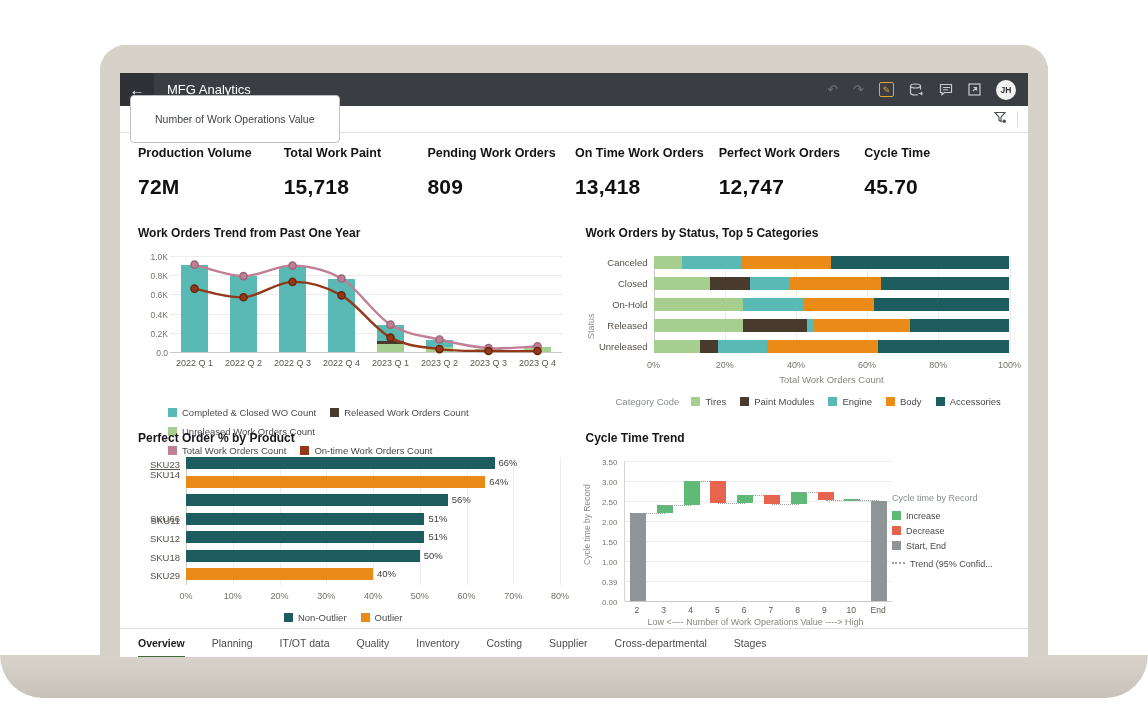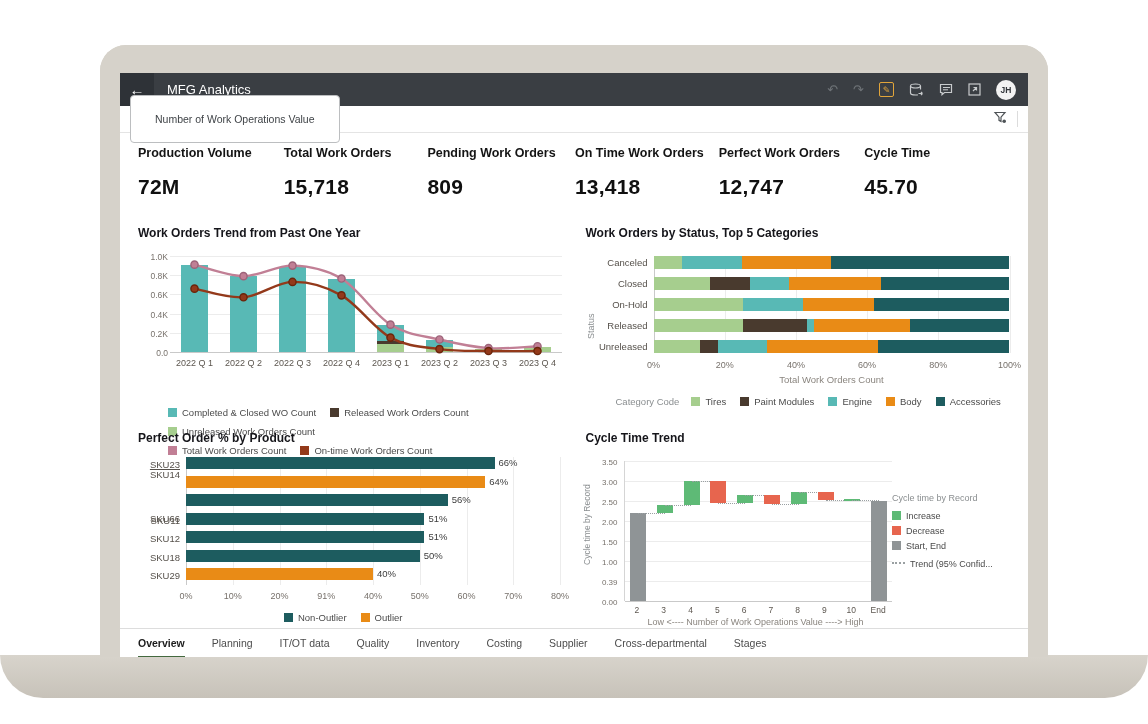--- a/index.html
+++ b/index.html
@@ -156,21 +156,21 @@
         <div class="vdiv"></div>
       </div>
     </div>
 
     <div class="kpis" id="kpis">
           <div class="kpi">
             <div class="kpi-label">Production Volume</div>
             <div class="kpi-value">72M</div>
           </div>
           <div class="kpi">
-            <div class="kpi-label">Total Work Orders</div>
+            <div class="kpi-label">Total Work Paint</div>
             <div class="kpi-value">15,718</div>
           </div>
           <div class="kpi">
             <div class="kpi-label">Pending Work Orders</div>
             <div class="kpi-value">809</div>
           </div>
           <div class="kpi">
             <div class="kpi-label">On Time Work Orders</div>
             <div class="kpi-value">13,418</div>
           </div>
@@ -364,21 +364,21 @@
                 <div style="top: 56px;">SKU66</div>
                 <div style="top: 57.5px;">SKU11</div>
                 <div style="top: 76px;">SKU12</div>
                 <div style="top: 94.5px;">SKU18</div>
                 <div style="top: 113px;">SKU29</div>
               </div>
               <div class="c3xt">
                 <span style="left: 0%;">0%</span>
                 <span style="left: 12.5%;">10%</span>
                 <span style="left: 25%;">20%</span>
-                <span style="left: 37.5%;">91%</span>
+                <span style="left: 37.5%;">30%</span>
                 <span style="left: 50%;">40%</span>
                 <span style="left: 62.5%;">50%</span>
                 <span style="left: 75%;">60%</span>
                 <span style="left: 87.5%;">70%</span>
                 <span style="left: 100%;">80%</span>
               </div>
               <div class="c3legend"><span class="legend-item"><span class="swatch" style="background: rgb(29, 92, 95);"></span>Non-Outlier</span><span class="legend-item"><span class="swatch" style="background: rgb(233, 139, 22);"></span>Outlier</span></div>
             </div>
       </section>
 

